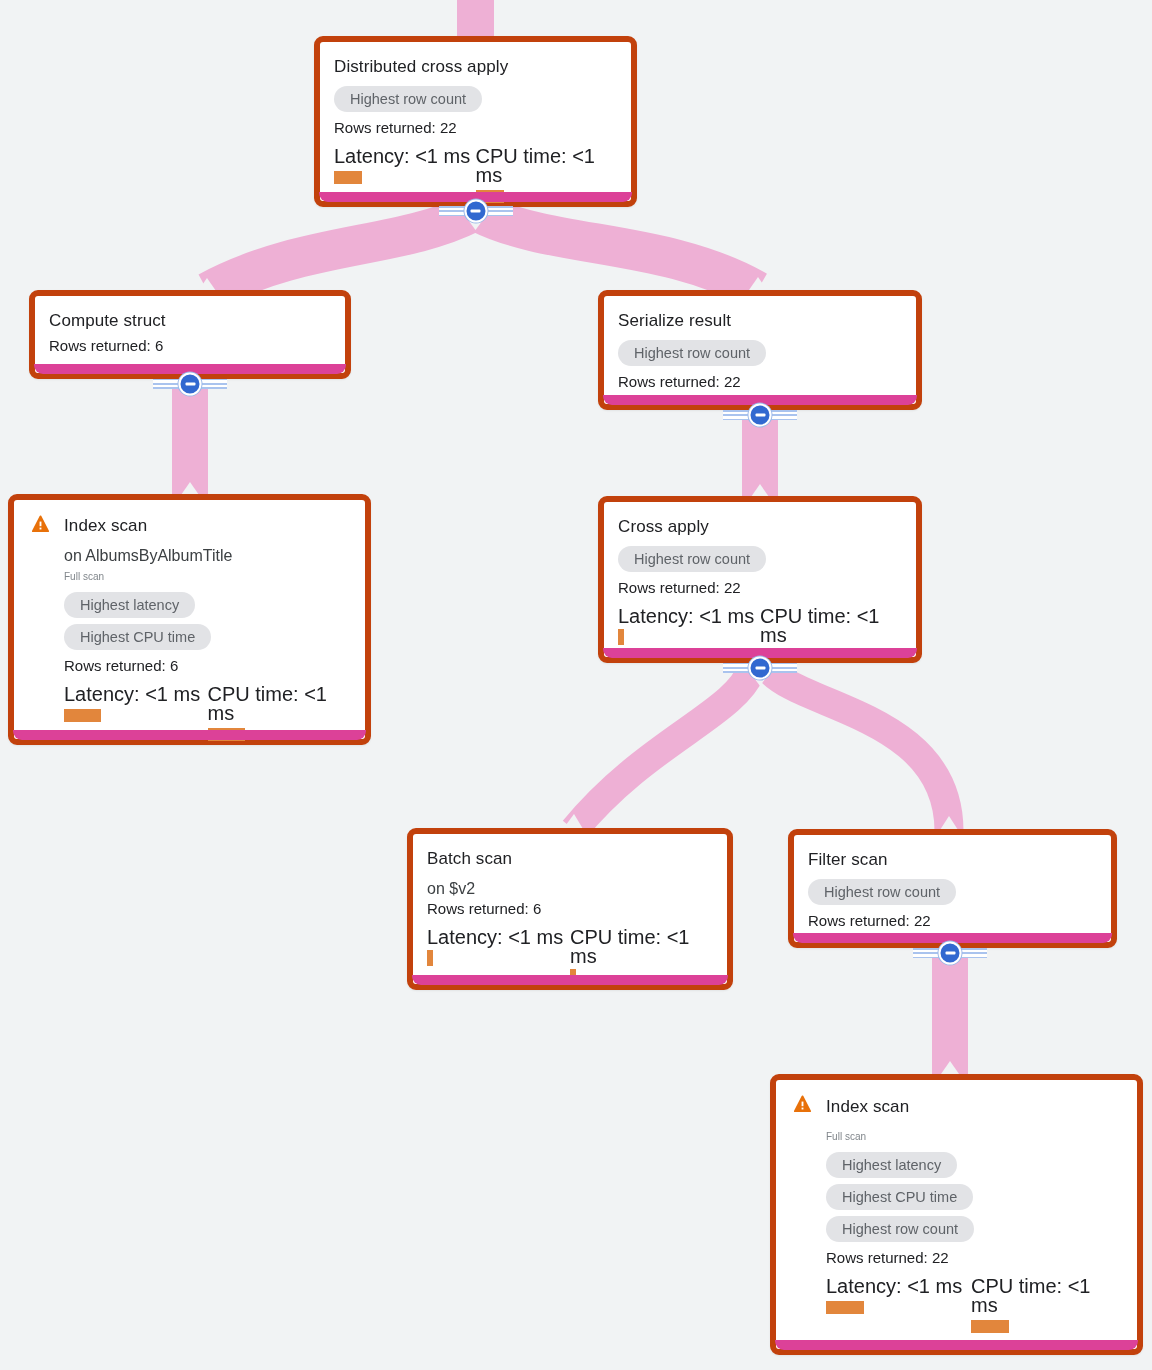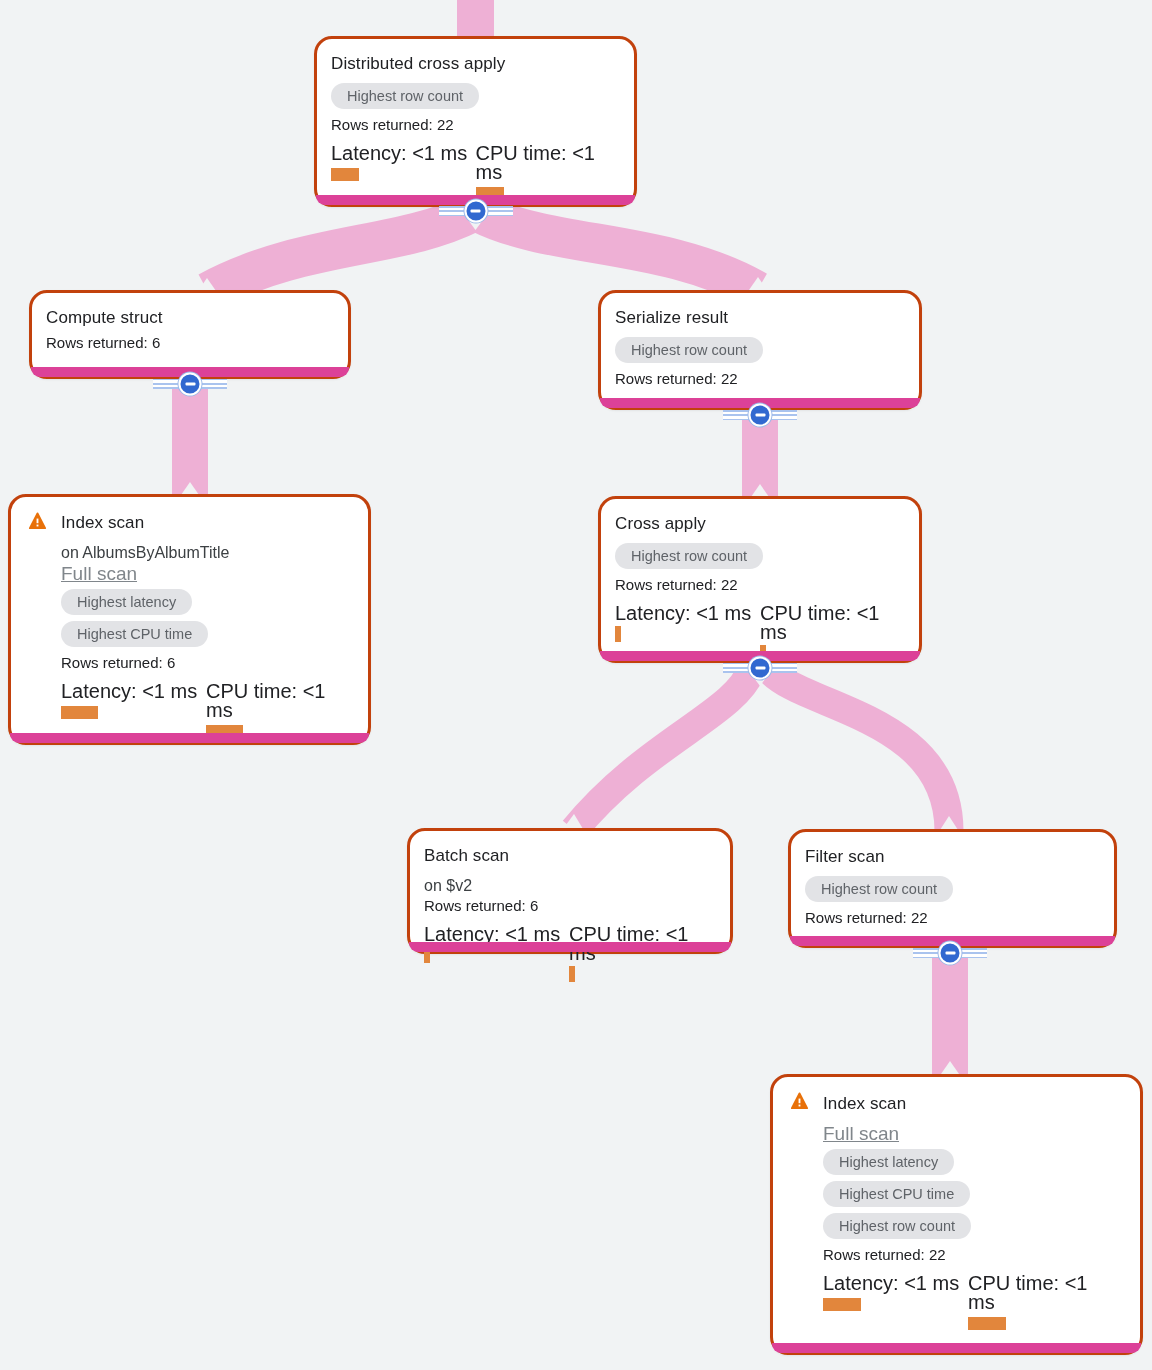--- a/index.html
+++ b/index.html
@@ -10,40 +10,40 @@
   .canvas{
     position:relative;
     width:1152px;height:1370px;
     background:#f1f3f4;
     overflow:hidden;
   }
   .edges{position:absolute;left:0;top:0;z-index:1;}
   .card{
     position:absolute;
     background:#ffffff;
-    border:3px solid #c2410c;
-    border-radius:18px;
+    border:6px solid #c2410c;
+    border-radius:9px;
     box-sizing:border-box;
     z-index:2;
     box-shadow:0 1px 2px rgba(60,64,67,.08);
   }
   .card-body{padding:14px 14px 0 14px;}
   .card-body.with-icon{padding-left:50px;}
   .warn-icon{
     position:absolute;left:17px;top:15px;width:19px;height:17px;
   }
   .title{
     font-size:17px;line-height:22px;font-weight:500;
     color:#202124;letter-spacing:.1px;margin-bottom:8px;
   }
   .subtitle{
     font-size:16px;line-height:21px;color:#3c4043;
   }
   .scan-type{
-    font-size:19px;line-height:21px;color:#80868b;margin-bottom:5px;text-decoration:underline;
+    font-size:10px;line-height:21px;color:#80868b;margin-bottom:5px;
   }
   .badge{
     display:table;
     background:#e2e3e6;color:#5f6368;
     font-size:14.5px;line-height:26px;
     padding:0 16px;border-radius:14px;
     margin:0 0 6px 0;white-space:nowrap;
   }
   .rows{
     font-size:15px;line-height:19px;color:#202124;
@@ -187,21 +187,21 @@
         </div>
         <div class="stat">
           <div class="stat-label">CPU time: &lt;1 ms</div>
           <div class="stat-bar tall" style="width: 6px;"></div>
         </div>
       </div>
     </div>
     <div class="hotbar"></div>
   </div>
 
-  <div class="card" style="left:407px;top:828px;width:326px;height:126px">
+  <div class="card" style="left:407px;top:828px;width:326px;height:162px">
     <div class="card-body">
       <div class="title">Batch scan</div>
       <div class="subtitle">on $v2</div>
       <div class="rows" style="margin-top:0">Rows returned: 6</div>
       <div class="stats">
         <div class="stat">
           <div class="stat-label">Latency: &lt;1 ms</div>
           <div class="stat-bar tall" style="width: 6px;"></div>
         </div>
         <div class="stat">

